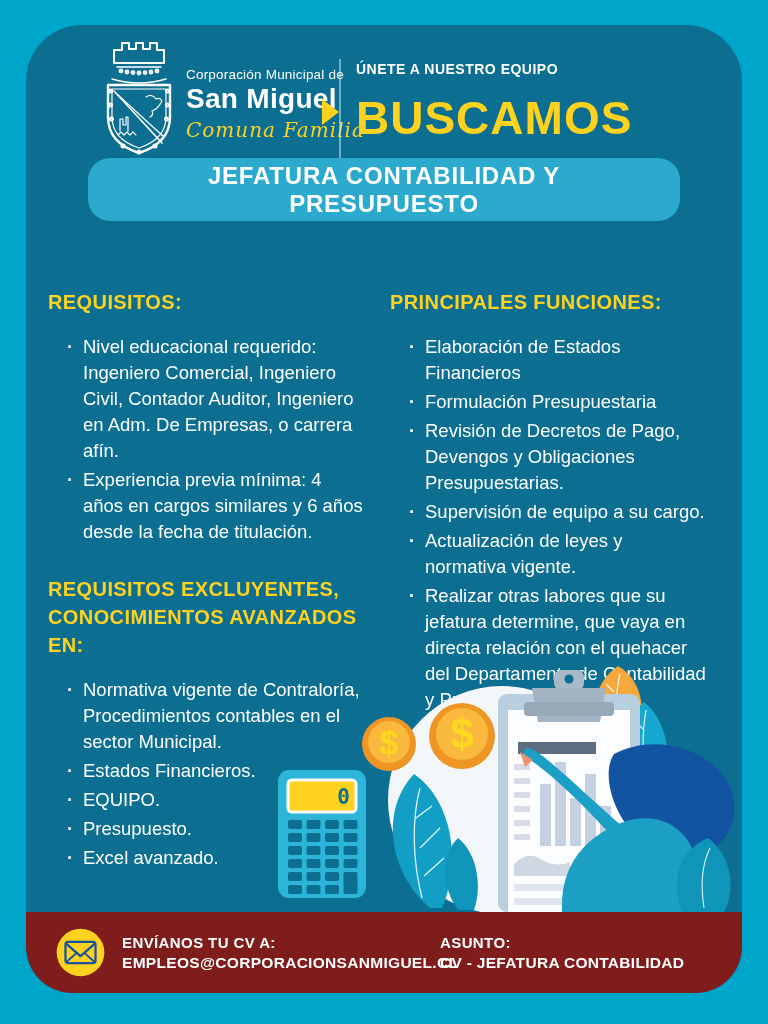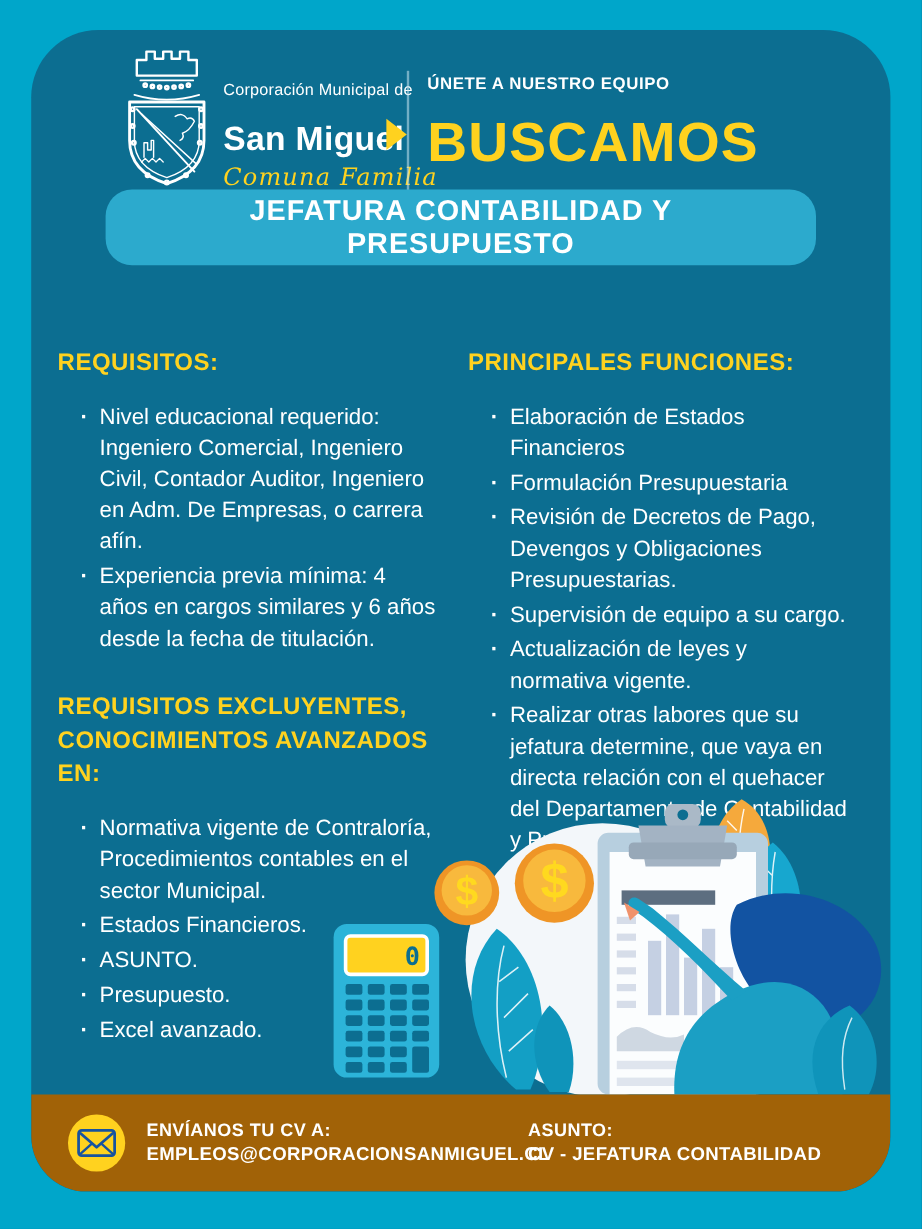--- a/index.html
+++ b/index.html
@@ -5,21 +5,21 @@
   html,body{margin:0;padding:0;}
   body{font-family:"Liberation Sans","DejaVu Sans",sans-serif;background:#00a6ca;}
   .stage{position:relative;width:768px;height:1024px;background:#00a6ca;overflow:hidden;}
   .card{position:absolute;left:26px;top:25px;width:716px;height:968px;background:#0c6e91;
         border-radius:56px 56px 46px 46px;overflow:hidden;}
 
   
   .crest{position:absolute;left:72px;top:14px;width:82px;height:118px;}
   .logo-text{position:absolute;left:160px;top:42px;color:#fff;}
   .logo-line1{font-size:13.5px;letter-spacing:.2px;}
-  .logo-line2{font-size:28px;font-weight:700;letter-spacing:.3px;margin-top:18px;}
+  .logo-line2{font-size:28px;font-weight:700;letter-spacing:.3px;margin-top:1px;}
   .logo-line3{font-family:"DejaVu Serif","Liberation Serif",serif;font-style:italic;
               font-size:20px;color:#ffd21f;margin-top:3px;letter-spacing:1px;}
   .divider{position:absolute;left:313px;top:34px;width:2px;height:106px;background:rgba(200,230,240,.55);}
   .arrow{position:absolute;left:296px;top:74px;width:0;height:0;
          border-left:17px solid #ffd21f;border-top:13px solid transparent;border-bottom:13px solid transparent;}
   .slogan{position:absolute;left:330px;top:36px;}
   .kicker{color:#fff;font-weight:700;font-size:14px;letter-spacing:.5px;}
   .headline{color:#ffd21f;font-weight:700;font-size:46px;letter-spacing:1px;margin-top:14px;}
 
   
@@ -34,21 +34,21 @@
   .sec-heading{color:#ffd21f;font-weight:700;font-size:20px;line-height:28px;letter-spacing:.4px;margin:0 0 18px 0;}
   .sec{margin:0 0 30px 0;}
   ul.bullets{list-style:none;margin:17px;padding:0 0 0 18px;font-size:18.5px;line-height:26px;}
   ul.bullets li{position:relative;margin-bottom:3px;}
   ul.bullets li::before{content:"\00B7";position:absolute;left:-16px;top:0;font-weight:700;}
 
   
   .illus{position:absolute;left:236px;top:633px;width:480px;height:254px;}
 
   
-  .footer{position:absolute;left:0;top:887px;width:716px;height:81px;background:#a16207;
+  .footer{position:absolute;left:0;top:887px;width:716px;height:81px;background:#7f1d1d;
           border-radius:0 0 46px 46px;}
   .mail-badge{position:absolute;left:28px;top:14px;width:53px;height:53px;}
   .cta{position:absolute;left:96px;top:21px;color:#fff;}
   .cta-label,.subject-label{font-weight:700;font-size:15px;letter-spacing:.4px;line-height:20px;}
   .cta-email,.subject-value{font-weight:700;font-size:15.5px;letter-spacing:.3px;line-height:20px;}
   .subject{position:absolute;left:414px;top:21px;color:#fff;}
 </style>
 </head>
 <body>
 
@@ -109,21 +109,21 @@
         <ul class="bullets">
           <li>Nivel educacional requerido: Ingeniero Comercial, Ingeniero Civil, Contador Auditor, Ingeniero en Adm. De Empresas, o carrera afín.</li>
           <li>Experiencia previa mínima: 4 años en cargos similares y 6 años desde la fecha de titulación.</li>
         </ul>
       </div>
       <div class="sec">
         <h3 class="sec-heading">REQUISITOS EXCLUYENTES, CONOCIMIENTOS AVANZADOS EN:</h3>
         <ul class="bullets">
           <li>Normativa vigente de Contraloría, Procedimientos contables en el sector Municipal.</li>
           <li>Estados Financieros.</li>
-          <li>ASUNTO.</li>
+          <li>EQUIPO.</li>
           <li>Presupuesto.</li>
           <li>Excel avanzado.</li>
         </ul>
       </div>
     </div>
 
     <div class="col col-right">
       <div class="sec">
         <h3 class="sec-heading">PRINCIPALES FUNCIONES:</h3>
         <ul class="bullets">

